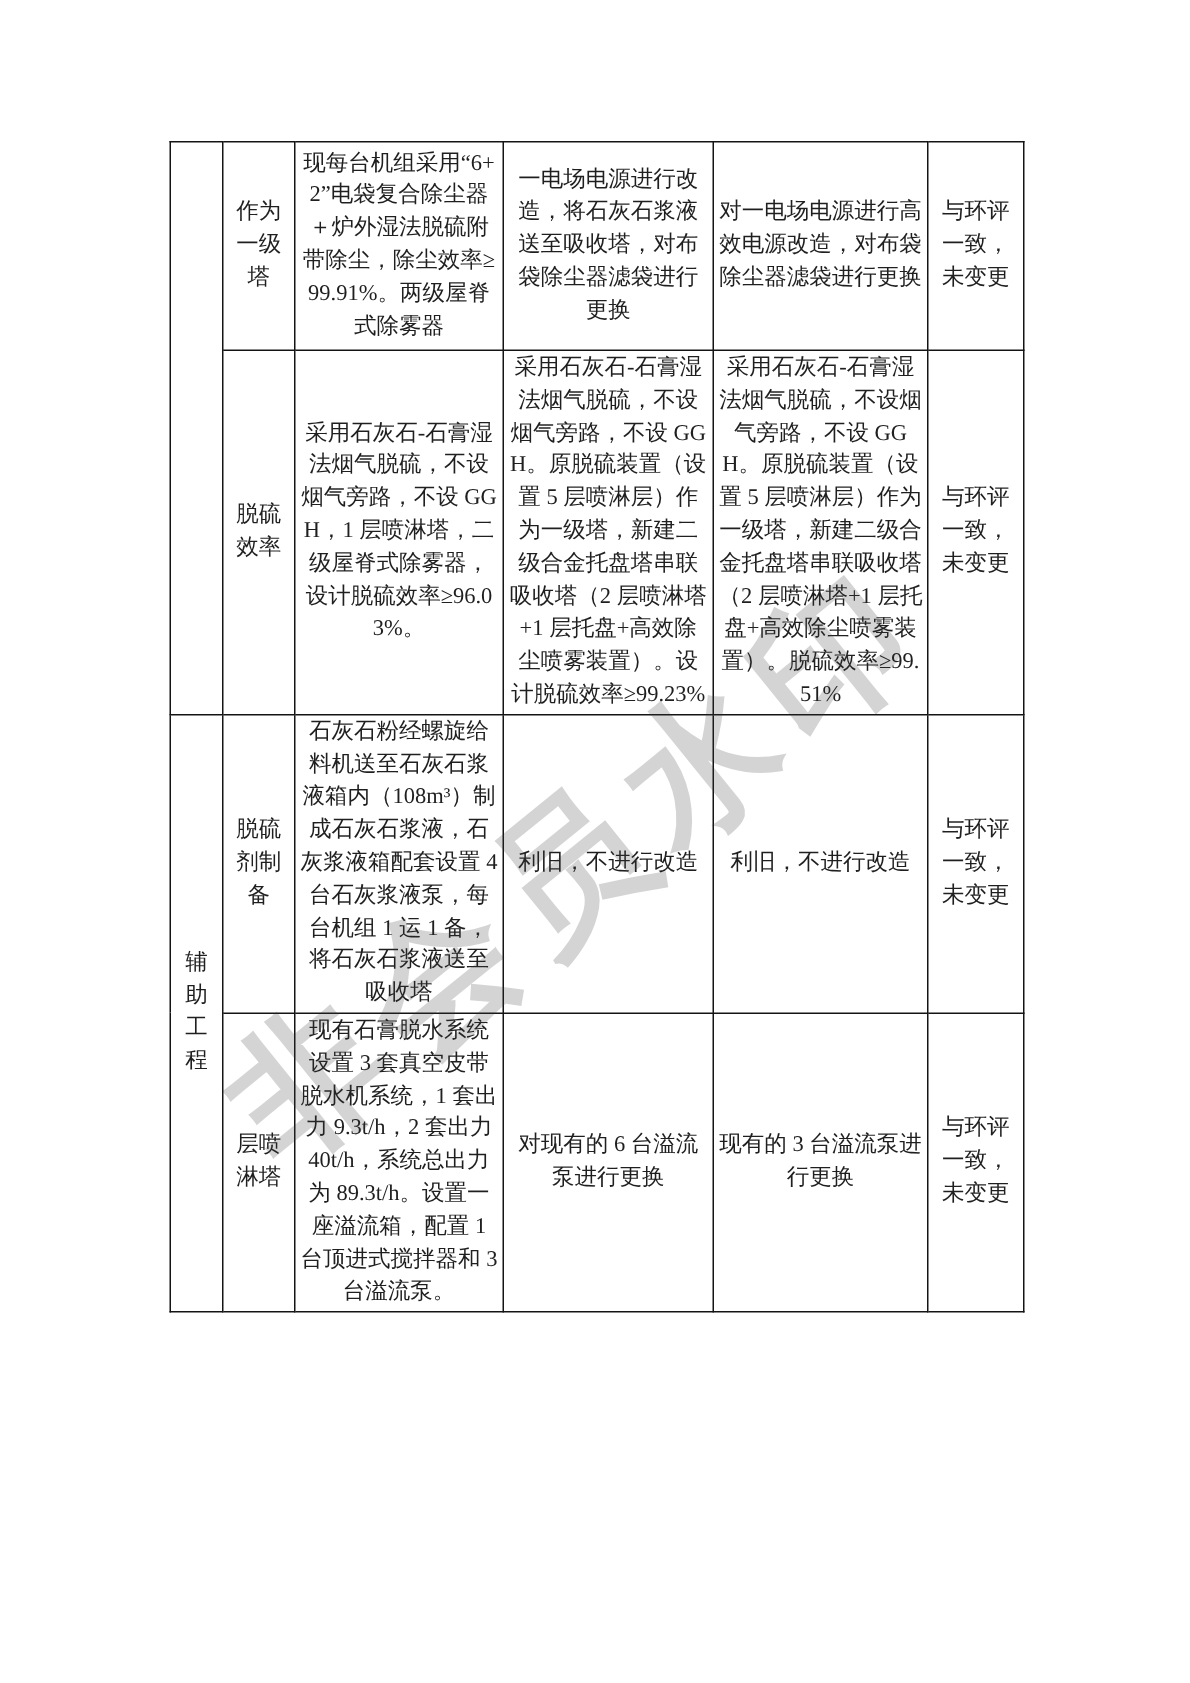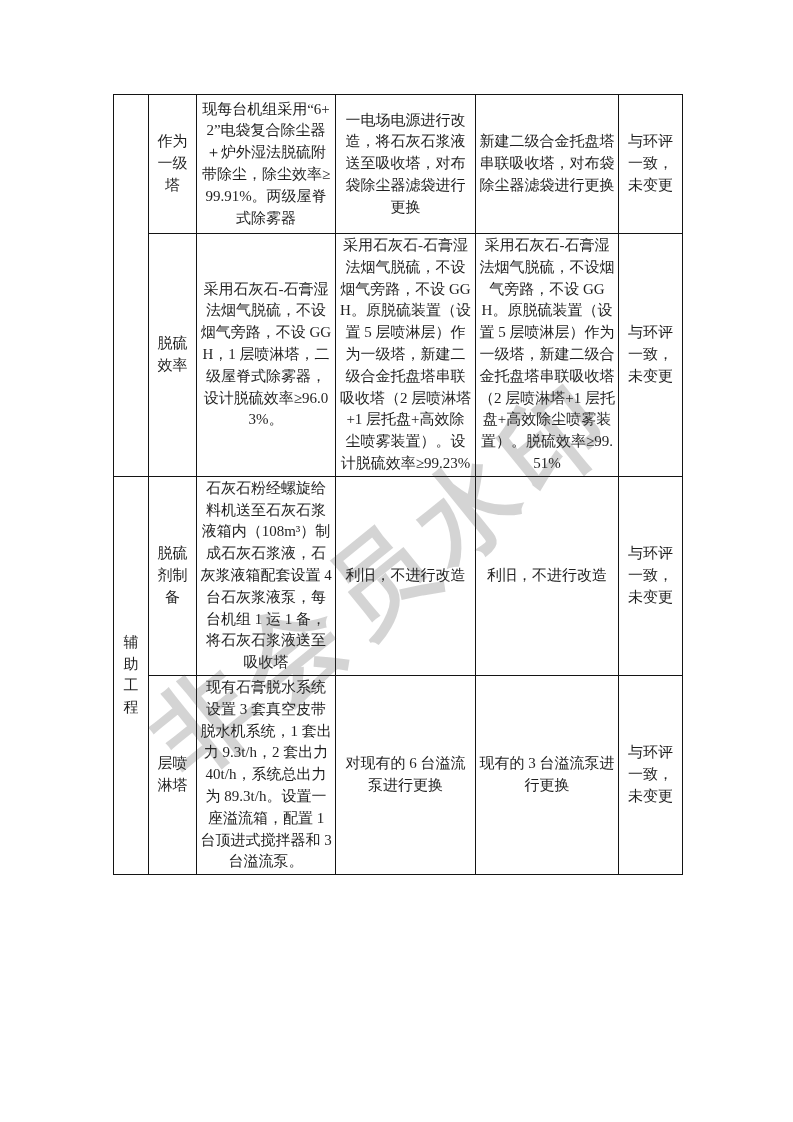--- a/index.html
+++ b/index.html
@@ -74,21 +74,21 @@
       <col style="width:140px">
       <col style="width:143px">
       <col style="width:64px">
     </colgroup>
     <tbody>
       <tr class="r1">
         <td rowspan="2" class="vlabel"></td>
         <td>作为一级塔</td>
         <td>现每台机组采用“6+2”电袋复合除尘器＋炉外湿法脱硫附带除尘，除尘效率≥99.91%。两级屋脊式除雾器</td>
         <td>一电场电源进行改造，将石灰石浆液送至吸收塔，对布袋除尘器滤袋进行更换</td>
-        <td>新建二级合金托盘塔串联吸收塔，对布袋除尘器滤袋进行更换</td>
+        <td>对一电场电源进行高效电源改造，对布袋除尘器滤袋进行更换</td>
         <td>与环评一致，未变更</td>
       </tr>
       <tr class="r2">
         <td>脱硫效率</td>
         <td>采用石灰石-石膏湿法烟气脱硫，不设烟气旁路，不设 GGH，1 层喷淋塔，二级屋脊式除雾器，设计脱硫效率≥96.03%。</td>
         <td>采用石灰石-石膏湿法烟气脱硫，不设烟气旁路，不设 GGH。原脱硫装置（设置 5 层喷淋层）作为一级塔，新建二级合金托盘塔串联吸收塔（2 层喷淋塔+1 层托盘+高效除尘喷雾装置）。设计脱硫效率≥99.23%</td>
         <td>采用石灰石-石膏湿法烟气脱硫，不设烟气旁路，不设 GGH。原脱硫装置（设置 5 层喷淋层）作为一级塔，新建二级合金托盘塔串联吸收塔（2 层喷淋塔+1 层托盘+高效除尘喷雾装置）。脱硫效率≥99.51%</td>
         <td>与环评一致，未变更</td>
       </tr>
       <tr class="r3">

